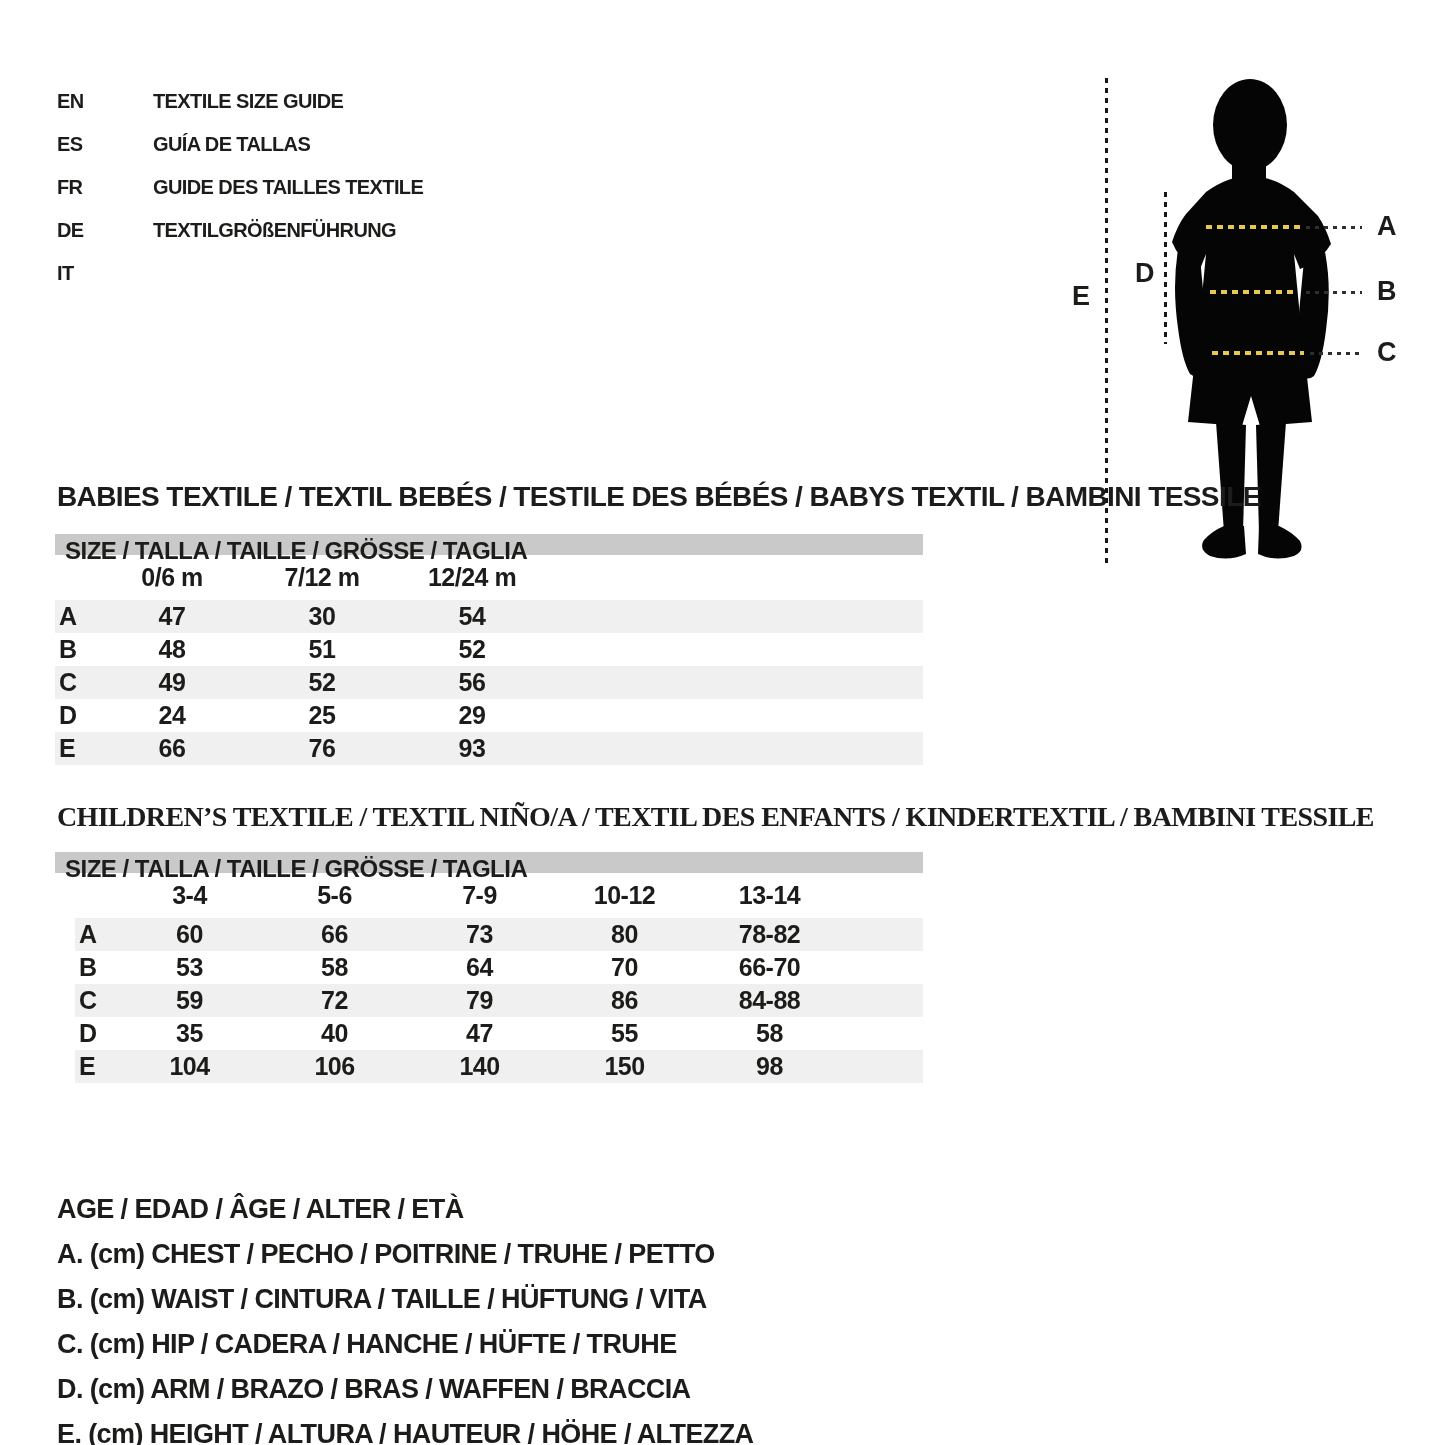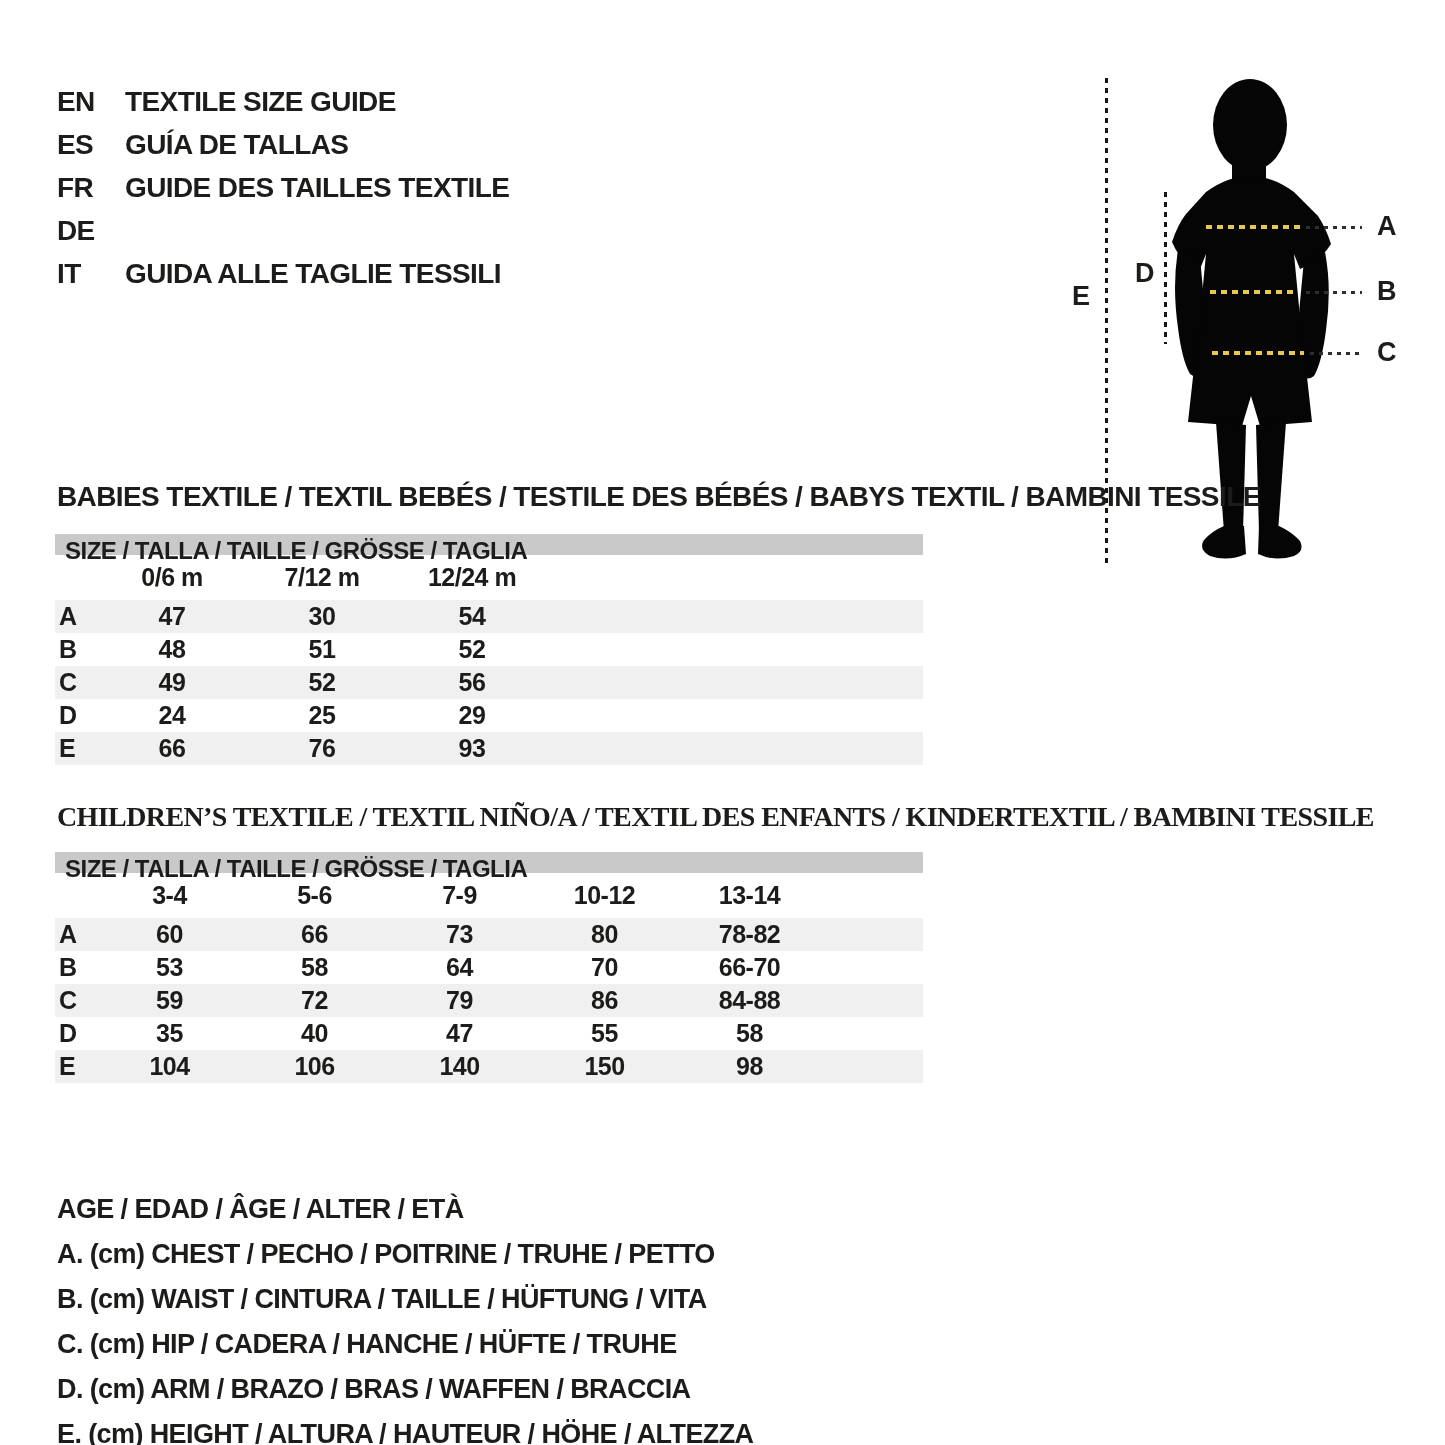--- a/index.html
+++ b/index.html
@@ -5,38 +5,38 @@
   html,body { margin:0; padding:0; background:#ffffff; }
   .page {
     position:relative; width:1445px; height:1445px; background:#ffffff;
     font-family:"Liberation Sans", sans-serif; font-weight:bold;
     color:#1c1c1a; overflow:hidden;
   }
 
   
   .lang-block { position:absolute; left:57px; top:80px; }
   .lang-row { display:grid; grid-template-columns:68px auto; height:43px; align-items:center;
-              font-size:28px; letter-spacing:-0.6px; white-space:nowrap; }
+              font-size:20px; letter-spacing:-0.6px; white-space:nowrap;gap:28px; }
 
   
   .section-heading { position:absolute; left:55px; margin:2px; font-size:28px;
                      letter-spacing:-0.6px; white-space:nowrap; font-weight:bold; }
   .babies-heading   { top:479px; }
   .children-heading { top:799px;font-family:Liberation Serif, serif; }
 
   
   .tbl { position:absolute; left:55px; width:868px; }
   .babies-tbl   { top:534px; }
   .children-tbl { top:852px; }
   .size-bar { height:21px; background:#c9c9c9; font-size:24px; line-height:34px;
               padding-left:10px; letter-spacing:-0.5px; white-space:nowrap; }
   .row  { display:grid; height:33px; align-items:center; font-size:25px; letter-spacing:-0.5px; }
   .thead { height:45px; }
   .babies-tbl .row   { grid-template-columns:42px repeat(3,150px); }
-  .children-tbl .row { grid-template-columns:42px repeat(5,145px); }
+  .children-tbl .row { grid-template-columns:42px repeat(5,145px);margin-left:20px; }
   .cell { text-align:center; }
   .cell.letter { text-align:left; padding-left:4px; }
   .stripe { background:#f0f0f0; }
 
   
   .legend { position:absolute; left:57px; top:1187px; }
   .legend-line { height:45px; display:flex; align-items:center; font-size:27px;
                  letter-spacing:-0.6px; white-space:nowrap; }
 
   
@@ -75,24 +75,24 @@
     <div class="lang-row">
       <span>ES</span>
       <span>GUÍA DE TALLAS</span>
     </div>
     <div class="lang-row">
       <span>FR</span>
       <span>GUIDE DES TAILLES TEXTILE</span>
     </div>
     <div class="lang-row">
       <span>DE</span>
+      <span>TEXTILGRÖßENFÜHRUNG</span>
     </div>
     <div class="lang-row">
       <span>IT</span>
-      <span>GUIDA ALLE TAGLIE TESSILI</span>
     </div>
   </div>
 
   <div>
     <svg class="child-svg" viewBox="0 0 164 488">
       <g fill="#050505">
         <ellipse cx="78" cy="49" rx="37" ry="46"></ellipse>
         <rect x="60" y="76" width="34" height="44"></rect>
         <path d="M34,116 Q56,100 78,100 Q100,100 122,116 L146,140 Q154,152 159,168
                  Q148,186 128,193 L122,178 L130,262 Q80,276 26,262 L34,178 L28,193

